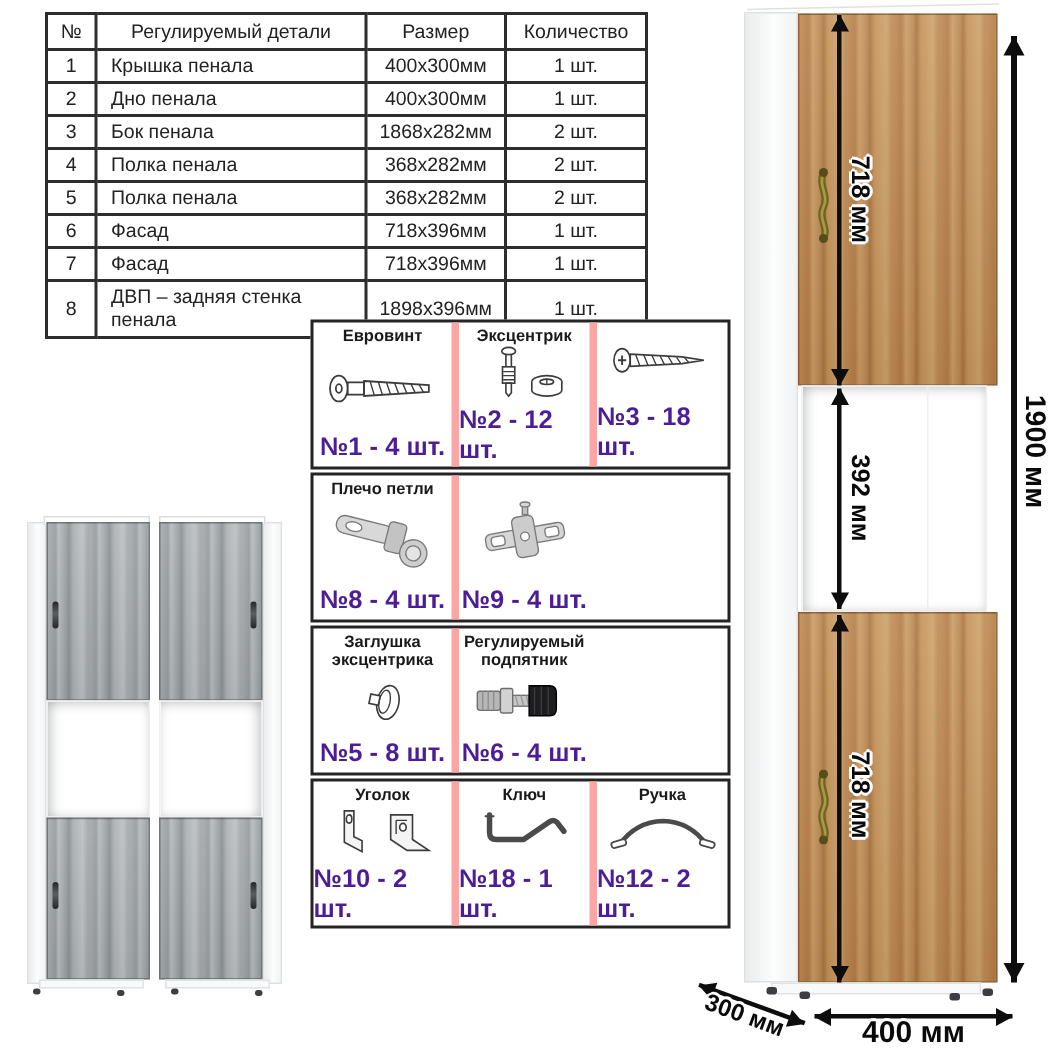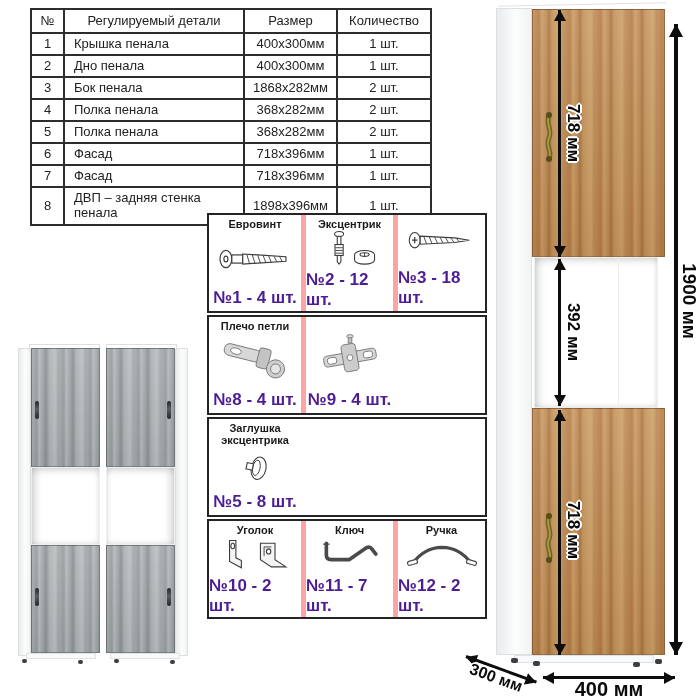--- a/index.html
+++ b/index.html
@@ -240,20 +240,37 @@
           <svg viewBox="0 0 84 44" fill="#fff" stroke="#3c3c3c" stroke-width="1.2">
             <g transform="rotate(12 45 21)">
               <ellipse cx="46" cy="21" rx="8" ry="12.5"></ellipse>
               <ellipse cx="43.5" cy="21" rx="4" ry="8.6" stroke-width="1"></ellipse>
               <rect x="32.5" y="17.5" width="7" height="7"></rect>
             </g>
           </svg>
         </div>
         <div class="hw-count">№5 - 8 шт.</div>
       </div>
+      <div class="hw-cell">
+        <div class="hw-title">Регулируемый подпятник</div>
+        <div class="hw-icon">
+          <svg viewBox="0 0 84 44">
+            <g stroke="#6e6e6e" stroke-width="1">
+              <rect x="7" y="13" width="17" height="14" rx="2" fill="#b7b7b7"></rect>
+              <path d="M11 13 v14 M15 13 v14 M19 13 v14" stroke="#8e8e8e"></path>
+              <rect x="24" y="11" width="9" height="18" rx="1.5" fill="#d2d2d2"></rect>
+              <rect x="33" y="16" width="12" height="8" fill="#c6c6c6"></rect>
+              <path d="M35 16 l2 8 M39 16 l2 8 M43 16 l1.5 8" stroke="#9a9a9a"></path>
+              <path d="M45 9 h15 q5 0 5 5 v12 q0 5 -5 5 h-15 z" fill="#1d1d1f" stroke="#000"></path>
+              <path d="M49 10 v20 M54 9.5 v21 M59 10 v20" stroke="#3c3c40"></path>
+            </g>
+          </svg>
+        </div>
+        <div class="hw-count">№6 - 4 шт.</div>
+      </div>
     </div>
 
     <div class="hw-row">
       <div class="hw-cell">
         <div class="hw-title">Уголок</div>
         <div class="hw-icon">
           <svg viewBox="0 0 84 44" fill="#f4f4f4" stroke="#3c3c3c" stroke-width="1.2">
             <path d="M14 5 v23 l13 7 v-8 l-6 -3 v-19 z"></path>
             <ellipse cx="17.5" cy="11" rx="2" ry="3" fill="#fff"></ellipse>
             <path d="M48 8 h16 v18 l12 8 h-16 l-12 -8 z"></path>
@@ -264,21 +281,21 @@
         <div class="hw-count">№10 - 2 шт.</div>
       </div>
       <div class="hw-cell">
         <div class="hw-title">Ключ</div>
         <div class="hw-icon">
           <svg viewBox="0 0 84 44" fill="none" stroke="#4a4a4a" stroke-width="4" stroke-linecap="round" stroke-linejoin="round">
             <path d="M16 8 v13 q0 5 5 5 h20 l19 -13 q3 -2 5.5 .5 l5 6.5"></path>
             <path d="M13 9 h6" stroke-width="1.4"></path>
           </svg>
         </div>
-        <div class="hw-count">№11 - 7 шт.</div>
+        <div class="hw-count">№18 - 1 шт.</div>
       </div>
       <div class="hw-cell">
         <div class="hw-title">Ручка</div>
         <div class="hw-icon">
           <svg viewBox="0 0 84 44" fill="none" stroke="#4a4a4a" stroke-width="3.4">
             <path d="M10 30 Q22 13 42 12.5 Q62 13 74 30"></path>
             <rect x="4" y="27" width="11" height="4.5" rx="2" transform="rotate(-16 9 29)" fill="#fff" stroke-width="1.3"></rect>
             <rect x="69" y="27" width="11" height="4.5" rx="2" transform="rotate(16 75 29)" fill="#fff" stroke-width="1.3"></rect>
           </svg>
         </div>

